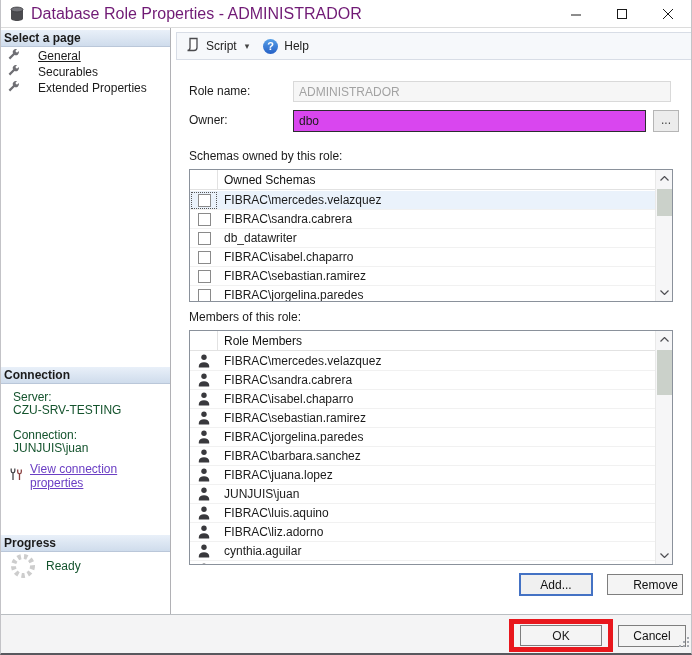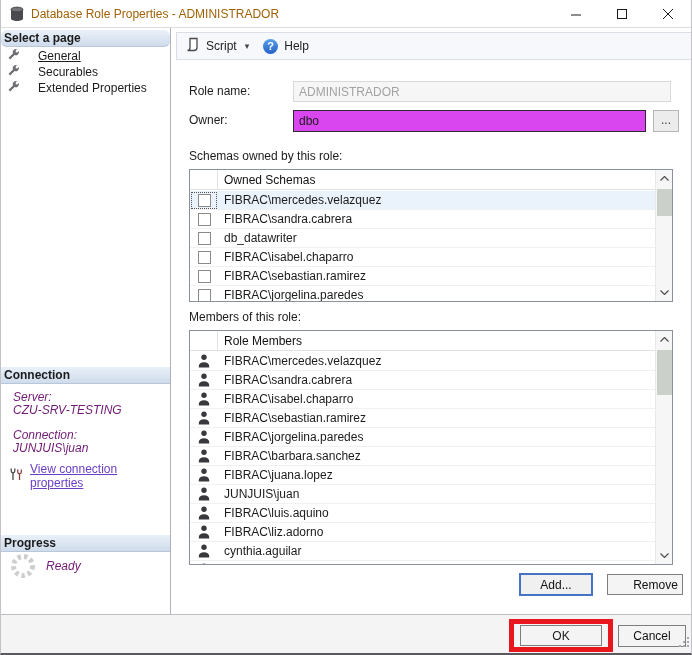--- a/index.html
+++ b/index.html
@@ -6,31 +6,31 @@
   *{box-sizing:border-box;}
   .window{
     position:relative;width:692px;height:655px;background:#ffffff;
     font-family:"Liberation Sans","DejaVu Sans",sans-serif;font-size:12px;color:#1b1b1b;
     border-left:1px solid #c3c3c7;border-right:1px solid #c3c3c7;border-bottom:2px solid #58585e;
     overflow:hidden;
   }
   
   .titlebar{position:absolute;left:0;top:0;width:100%;height:28px;background:#ffffff;border-bottom:1px solid #dcdcdc;}
   .t-icon{position:absolute;left:8px;top:6px;width:16px;height:16px;}
-  .t-title{position:absolute;left:30px;top:0;line-height:28px;font-size:12px;color:#a16207;}
+  .t-title{position:absolute;left:30px;top:0;line-height:28px;font-size:16px;color:#701a75;}
   .win-btns{position:absolute;right:0;top:0;height:28px;display:flex;}
   .win-btn{width:46px;height:28px;display:flex;align-items:center;justify-content:center;}
   
   .sidebar{position:absolute;left:0;top:28px;width:170px;height:586px;background:#fff;border-right:1px solid #b1b1b5;}
   .sec-header{position:absolute;left:0;width:169px;height:17px;line-height:17px;font-weight:bold;padding-left:3px;
     background:linear-gradient(to bottom,#e9f0f9 0%,#cfdcec 100%);border-bottom:1px solid #bac7d9;}
   .page-item{position:absolute;left:6px;height:16px;display:flex;align-items:center;gap:18px;cursor:default;}
   .page-item .lbl{line-height:14px;}
   .page-item.selected .lbl{text-decoration:underline;}
-  .side-label{position:absolute;left:12px;color:#701a75;font-style:italic;}
+  .side-label{position:absolute;left:12px;color:#14532d;}
   .link-row{position:absolute;left:8px;display:flex;align-items:center;gap:5px;}
   .side-link{color:#6b3fc4;text-decoration:underline;cursor:pointer;}
   .spinner{position:absolute;left:8px;}
   
   .main{position:absolute;left:170px;top:28px;width:522px;height:586px;background:#fff;}
   .toolbar{position:absolute;left:5px;top:4px;right:0;height:28px;background:#f6f8fb;border:1px solid #d8dde6;
     display:flex;align-items:center;padding-left:8px;gap:6px;}
   .tb-text{color:#222;}
   .caret{font-size:9px;color:#444;margin-left:2px;margin-right:8px;}
   .help-circle{width:15px;height:15px;border-radius:50%;background:linear-gradient(to bottom,#57a0e8,#2560c6);
@@ -94,21 +94,21 @@
       </div>
       <div class="win-btn">
         <svg width="11" height="11">
             <path d="M0 0 L10 10 M10 0 L0 10" stroke="#1a1a1a" stroke-width="1"></path>
           </svg>
       </div>
     </div>
   </div>
 
   <div class="sidebar">
-    <div class="sec-header" style="top:2px;border-radius:6px;">Select a page</div>
+    <div class="sec-header" style="top:2px;">Select a page</div>
 
     <div class="page-item selected" style="top:20px;">
       <span>
         <svg width="13" height="13" viewBox="0 0 14 14">
             <path fill="#6f6f74" d="M12.6 3.2a3.4 3.4 0 0 1-4.5 4.4L3.4 12.3 1.7 10.6l4.7-4.7A3.4 3.4 0 0 1 10.8 1.4L8.9 3.3l1.8 1.8 1.9-1.9z"></path>
           </svg>
       </span>
       <span class="lbl">General</span>
     </div>
     <div class="page-item" style="top:36px;">

